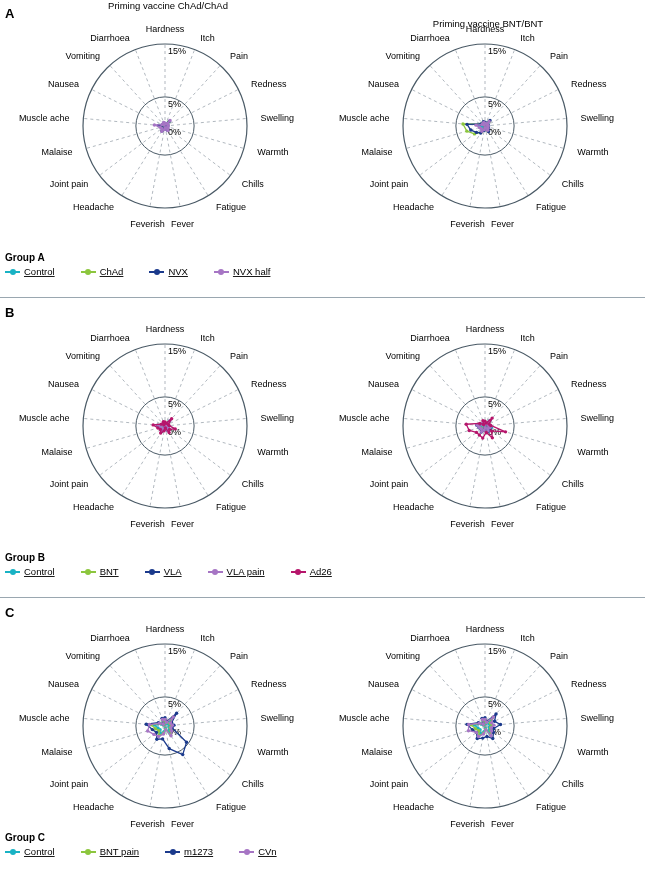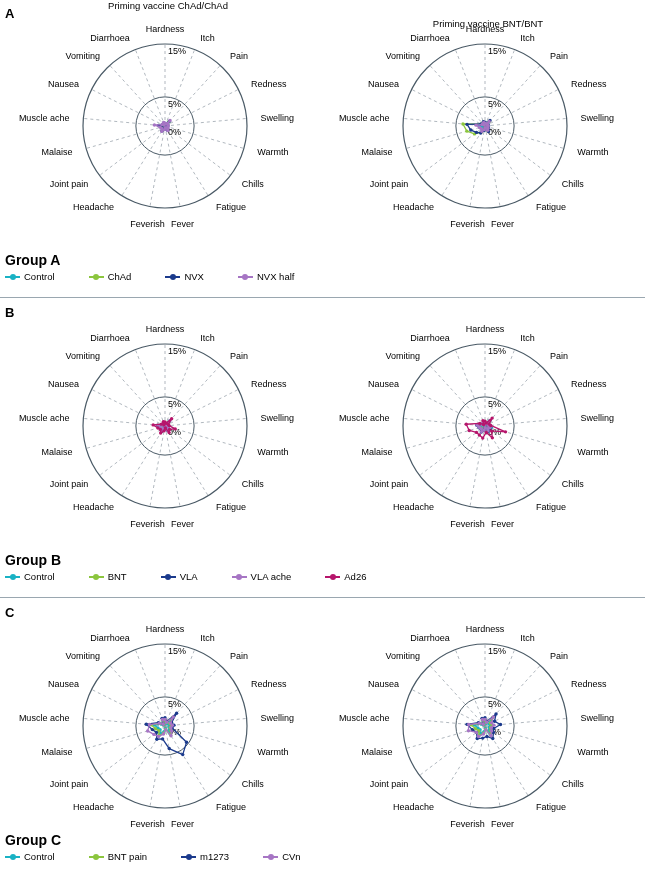--- a/index.html
+++ b/index.html
@@ -15,22 +15,22 @@
   }
   .chart-title{
     position:absolute;font-size:9.5px;text-align:center;color:#000;
     width:260px;
   }
   .radar-wrap{position:absolute;width:260px;height:230px;}
   svg{display:block;overflow:visible;}
   .legend{
     position:absolute;font-size:9.5px;
   }
-  .legend-title{font-weight:bold;font-size:14px;margin-bottom:3px;color:#000;}
-  .legend-row{display:flex;align-items:center;gap:20px;}
+  .legend-title{font-weight:bold;font-size:10px;margin-bottom:3px;color:#000;}
+  .legend-row{display:flex;align-items:center;gap:12px;text-decoration:underline;}
   .legend-item{display:flex;align-items:center;gap:4px;margin-right:14px;}
   .legend-marker{position:relative;width:15px;height:8px;display:inline-block;}
   .legend-marker .bar{position:absolute;top:3px;left:0;width:15px;height:2.5px;}
   .legend-marker .dot{position:absolute;top:1px;left:4.5px;width:6px;height:6px;border-radius:50%;}
   .legend-label{font-size:9.5px;color:#000;}
   .rule{position:absolute;left:0;width:645px;height:1px;background:#9aa7b0;}
   .axis-label{font-size:9px;fill:#000;font-family:"Liberation Sans", sans-serif;}
   .tick-label{font-size:9px;fill:#000;font-family:"Liberation Sans", sans-serif;}
 </style>
 </head>
@@ -593,21 +593,21 @@
           <span class="bar" style="background: rgb(27, 58, 140);"></span>
           <span class="dot" style="background: rgb(27, 58, 140);"></span>
         </span>
         <span class="legend-label">VLA</span>
       </div>
       <div class="legend-item">
         <span class="legend-marker">
           <span class="bar" style="background: rgb(166, 117, 196);"></span>
           <span class="dot" style="background: rgb(166, 117, 196);"></span>
         </span>
-        <span class="legend-label">VLA ache</span>
+        <span class="legend-label">VLA pain</span>
       </div>
       <div class="legend-item">
         <span class="legend-marker">
           <span class="bar" style="background: rgb(182, 21, 107);"></span>
           <span class="dot" style="background: rgb(182, 21, 107);"></span>
         </span>
         <span class="legend-label">Ad26</span>
       </div>
     </div>
   </div>

